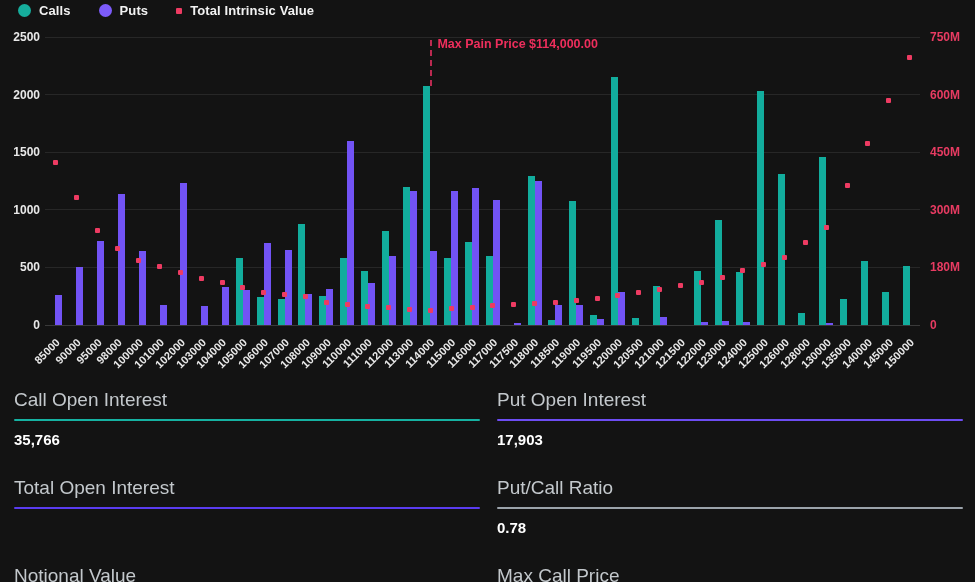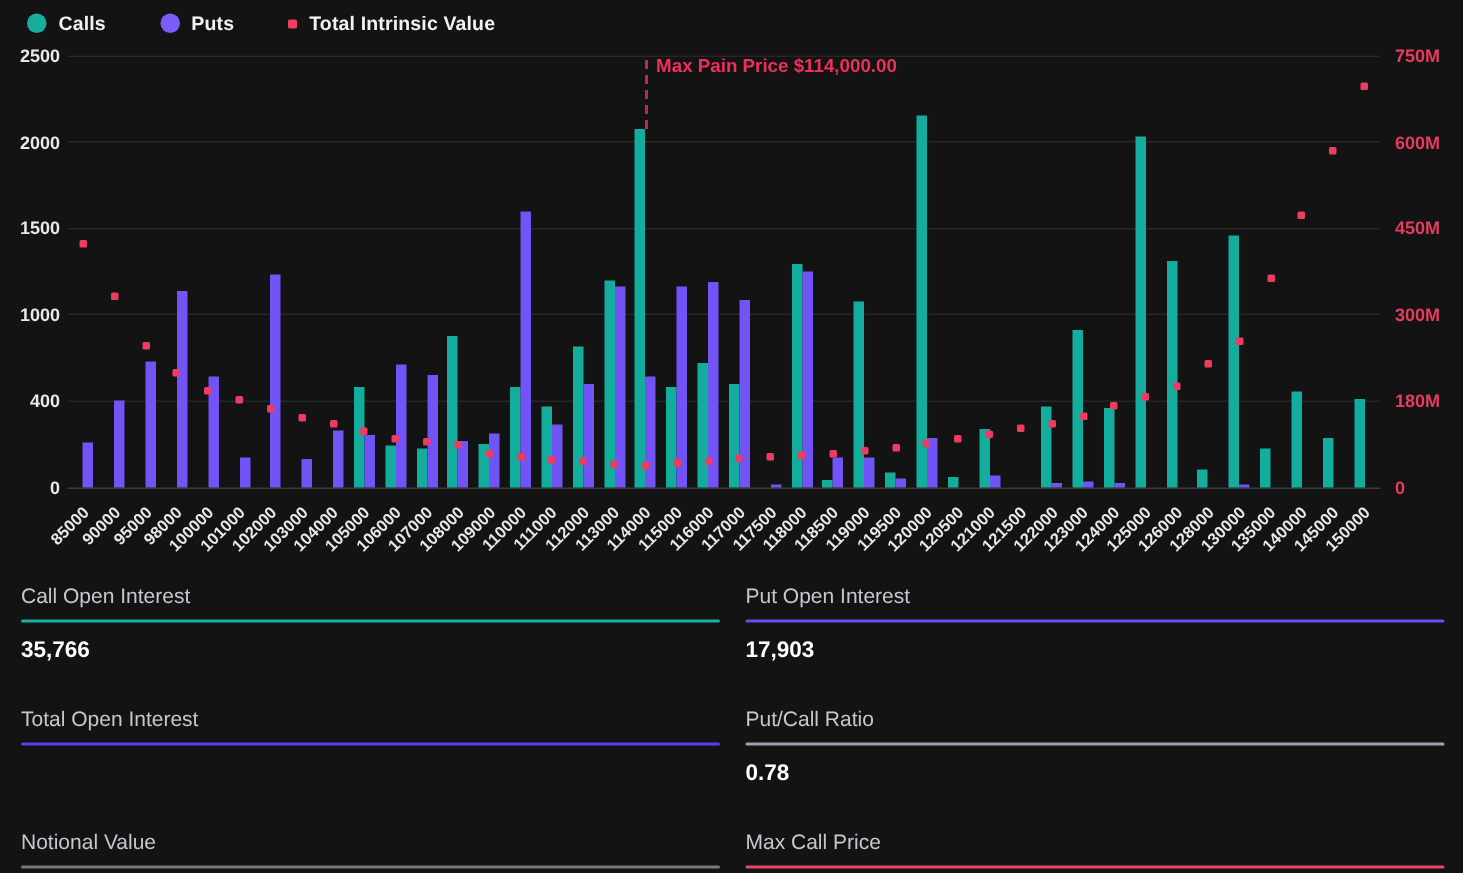--- a/index.html
+++ b/index.html
@@ -1,21 +1,21 @@
 <!DOCTYPE html>
 <html><head>
 <meta charset="utf-8">
 <style>
   * { margin:0; padding:0; box-sizing:border-box; }
   html,body { background:#131313; }
   body { font-family:"Liberation Sans", sans-serif; }
   #app { position:relative; width:975px; height:582px; background:#131313; overflow:hidden; }
 
   
-  .legend { position:absolute; left:18px; top:3px; height:20px; display:flex; align-items:flex-end; gap:8px; }
+  .legend { position:absolute; left:18px; top:3px; height:20px; display:flex; align-items:flex-start; gap:0; }
   .legend-item { display:flex; align-items:center; margin-right:28px; cursor:pointer; }
   .legend-swatch { display:inline-block; margin-right:8px; }
   .legend-swatch.circle { width:13px; height:13px; border-radius:50%; }
   .legend-swatch.square { width:6px; height:6px; border-radius:1px; }
   .legend-label { color:#f2f2f2; font-size:13px; font-weight:bold; letter-spacing:.1px; }
 
   
   .chart { position:absolute; left:0; top:0; width:975px; height:380px; }
   .plot { position:absolute; left:45px; top:37px; width:875px; height:288px; }
   .gridline { position:absolute; left:0; width:100%; height:1px; background:#272727; }
@@ -26,21 +26,21 @@
   .dot { position:absolute; width:5px; height:5px; border-radius:1px; }
   .xlabels { position:absolute; left:45px; top:330px; width:875px; height:52px; }
   .xlabel { position:absolute; top:6px; white-space:nowrap; color:#e8e8e8; font-size:11px; font-weight:bold;
             transform:rotate(-45deg); transform-origin:top right; }
   .maxpain-line { position:absolute; width:0; border-left:2px dashed #bb2a50; }
   .maxpain-label { position:absolute; white-space:nowrap; color:#ee2e5c; font-size:12.5px; font-weight:bold; }
 
   
   .stats { position:absolute; left:0; top:383px; width:975px; padding:0 12px 0 14px;
            display:grid; grid-template-columns:1fr 1fr; column-gap:17px; row-gap:23px; }
-  .stat-label { color:#c3c8cc; font-size:14px; padding-top:6px; }
+  .stat-label { color:#c3c8cc; font-size:19px; padding-top:6px; }
   .stat-underline { height:2px; margin:8px 0 10px; border-radius:1px; }
   .stat-value { color:#ffffff; font-size:15px; font-weight:bold; }
 </style>
 </head>
 <body>
 
 <div id="app">
 
   <div class="legend">
     <div class="legend-item">
@@ -220,21 +220,21 @@
       </div>
     <div class="maxpain-label" id="maxpain-label" style="left: 437.417px; top: 37px; color: rgb(238, 46, 92);">Max Pain Price $114,000.00</div>
   <div class="ytick-left" style="top: 30px; right: 935px;">2500</div>
       <div class="ytick-right" style="top: 30px;">750M</div>
       <div class="ytick-left" style="top: 87.6px; right: 935px;">2000</div>
       <div class="ytick-right" style="top: 87.6px;">600M</div>
       <div class="ytick-left" style="top: 145.2px; right: 935px;">1500</div>
       <div class="ytick-right" style="top: 145.2px;">450M</div>
       <div class="ytick-left" style="top: 202.8px; right: 935px;">1000</div>
       <div class="ytick-right" style="top: 202.8px;">300M</div>
-      <div class="ytick-left" style="top: 260.4px; right: 935px;">400</div>
+      <div class="ytick-left" style="top: 260.4px; right: 935px;">500</div>
       <div class="ytick-right" style="top: 260.4px;">180M</div>
       <div class="ytick-left" style="top: 318px; right: 935px;">0</div>
       <div class="ytick-right" style="top: 318px;">0</div>
       <div class="maxpain-line" style="left: 430.417px; top: 40px; height: 46px; border-left-color: rgb(187, 42, 80);"></div>
     </div>
 
   <div class="stats">
     <div class="stat">
       <div class="stat-label">Call Open Interest</div>
       <div class="stat-underline" style="background: rgb(22, 178, 162);"></div>

